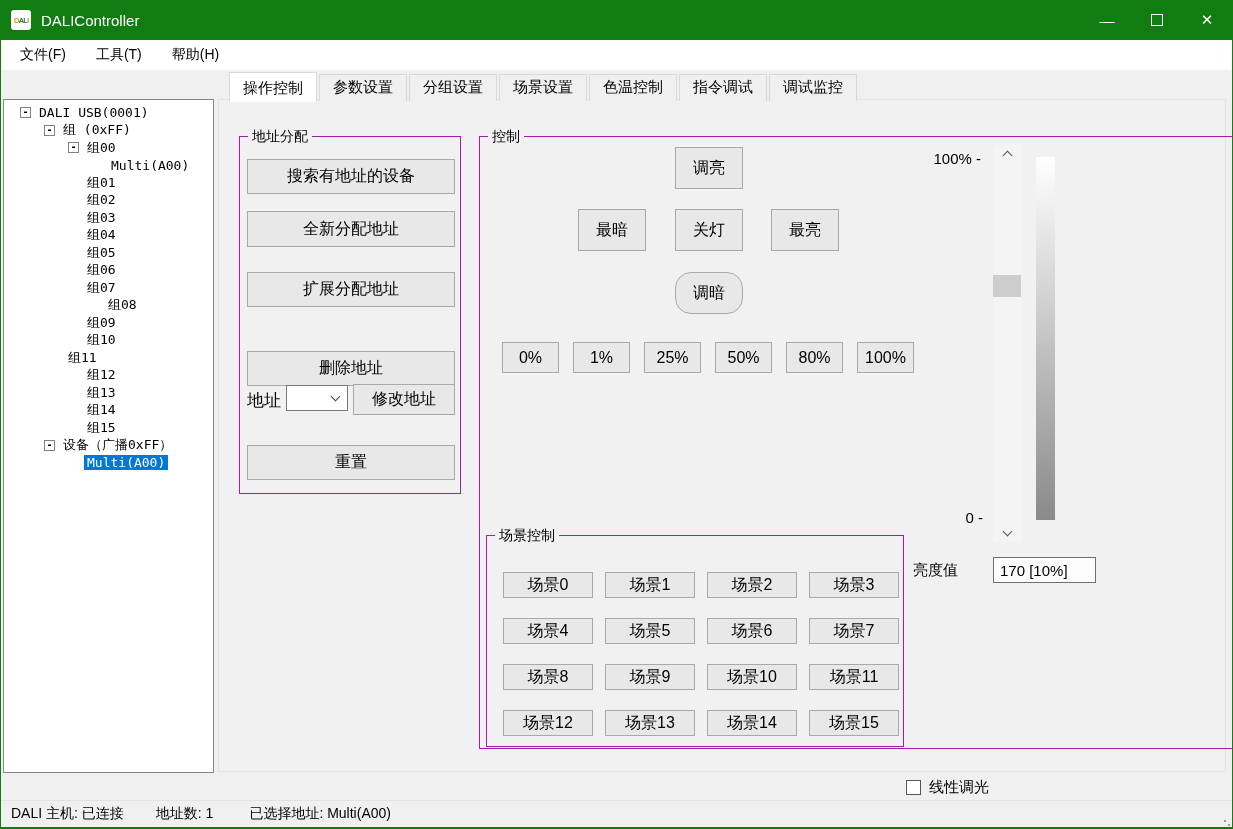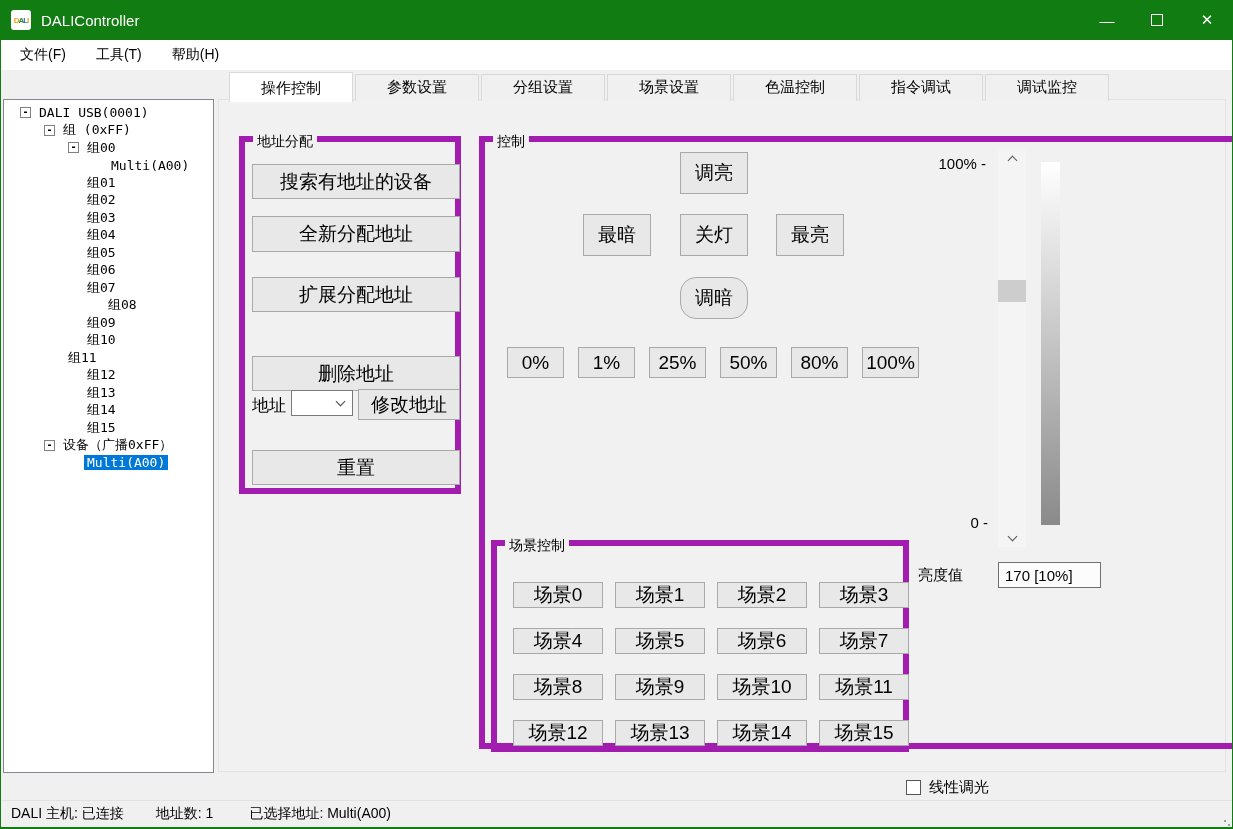--- a/index.html
+++ b/index.html
@@ -29,29 +29,29 @@
     font-size:13px; padding-top:4px; }
   .tree-row { height:17.5px; display:flex; align-items:center; white-space:nowrap; }
   .expand-box { width:11px; height:11px; border:1px solid #808080; background:#fff; flex:none;
     font:bold 10px/8px monospace; text-align:center; color:#000; margin-right:5px; }
   .expand-spacer { width:16px; flex:none; }
   .tree-label { padding:0 3px; }
   .tree-label.selected { background:#0078d7; color:#fff; }
   
   .tabstrip { position:absolute; left:228px; top:2px; display:flex; align-items:flex-end; z-index:3; }
   .tab { background:#f0f0f0; border:1px solid #d9d9d9; border-bottom:none; font-size:15px;
-    padding:3px 31px 4px; margin-right:2px; }
+    padding:3px 13px 4px; margin-right:2px; }
   .tab.active { background:#fff; padding-top:6px; margin-bottom:-1px; z-index:4; }
   .tab-page { position:absolute; left:217px; top:29px; width:1008px; height:673px;
     background:#f1f1f1; border:1px solid #e3e3e3; }
   
-  .groupbox { position:absolute; border:6px solid #a21caf; }
+  .groupbox { position:absolute; border:1px solid #a21caf; }
   .gb-title { position:absolute; top:-9px; left:8px; background:#f1f1f1; padding:0 4px; font-size:14px; white-space:nowrap; }
   
-  .btn { position:absolute; background:#e8e8e8; border:1px solid #a9a9a9; font-family:inherit; font-size:19px;
+  .btn { position:absolute; background:#e8e8e8; border:1px solid #a9a9a9; font-family:inherit; font-size:16px;
     color:#000; display:flex; align-items:center; justify-content:center; cursor:default; }
   
   .addr-btn { left:7px; width:208px; }
   .addr-btn:nth-child(1){ top:22px; height:35px; }
   .addr-btn:nth-child(2){ top:74px; height:36px; }
   .addr-btn:nth-child(3){ top:135px; height:35px; }
   .addr-btn:nth-child(4){ top:189px; height:35px;margin-top:25px; }
   .addr-label { position:absolute; left:7px; top:252px; font-size:17px; }
   .combo { position:absolute; left:46px; top:248px; width:62px; height:26px; background:#fff;
     border:1px solid #7a7a7a; display:flex; align-items:center; justify-content:flex-end; padding-right:8px; }

